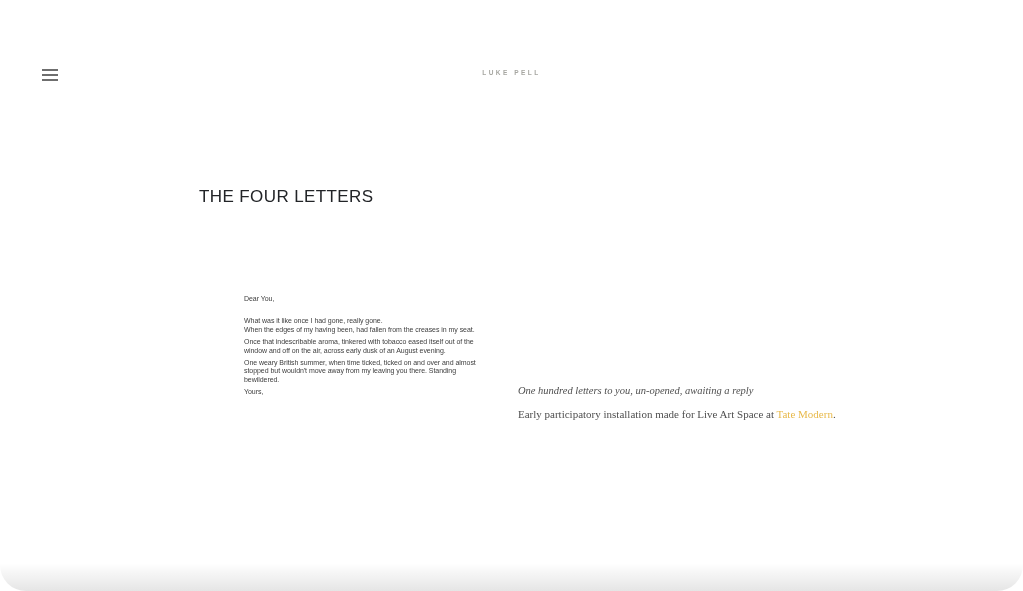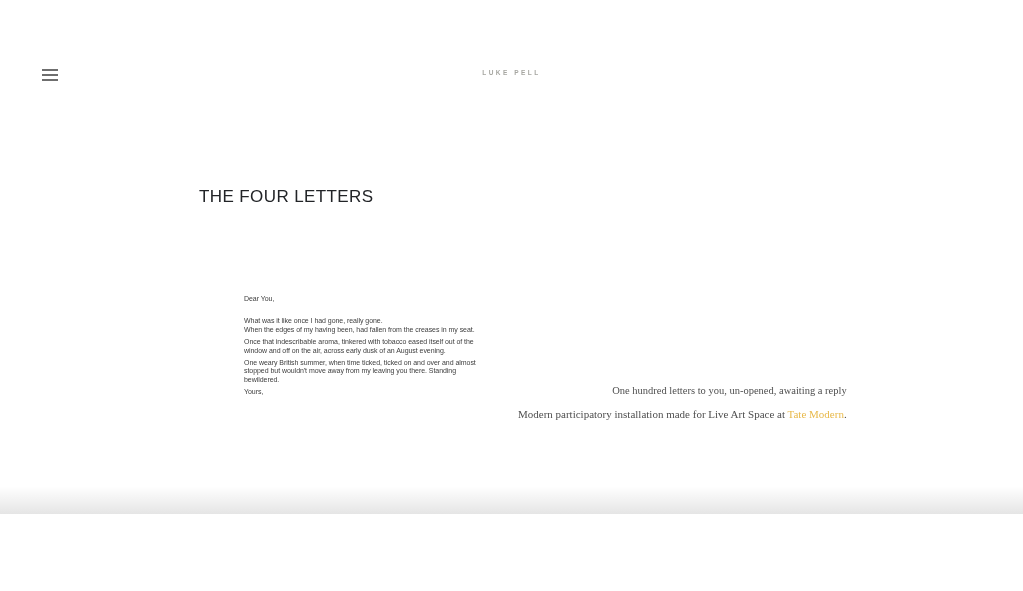--- a/index.html
+++ b/index.html
@@ -2,23 +2,24 @@
 <html><head>
 <meta charset="utf-8">
 <style>
   * { box-sizing: border-box; margin: 0; padding: 0; }
   html, body { background: #ffffff; }
   body { font-family: "Liberation Sans", sans-serif; }
 
   .page {
     position: relative;
     width: 1023px;
-    height: 514px;
+    height: 591px;
     background: #ffffff;
     overflow: hidden;
+    border-radius: 26px;
   }
 
   
   .menu-btn {
     position: absolute;
     left: 42px;
     top: 67px;
     width: 16px;
     height: 16px;
     background: transparent;
@@ -87,21 +88,21 @@
   .details {
     position: absolute;
     left: 518px;
     top: 384px;
     font-family: "Liberation Serif", serif;
     font-size: 11px;
     line-height: 13px;
     color: #4f4f4f;
   }
   .details .row { margin-bottom: 11px; }
-  .details .tagline { font-size: 10.5px; text-align: right; }
+  .details .tagline { font-style: italic; font-size: 10.5px; }
   .details a.gold-link { text-decoration: none; cursor: pointer; }
 
   
   .bottom-fade {
     position: absolute;
     left: 0;
     bottom: 0;
     width: 1023px;
     height: 28px;
     background: linear-gradient(to bottom, rgba(0,0,0,0) 0%, rgba(0,0,0,0.10) 100%);
@@ -131,17 +132,17 @@
   <div class="letter-text">
       <div class="letter-para">Dear You,</div>
       <div class="letter-para">What was it like once I had gone, really gone.<br>When the edges of my having been, had fallen from the creases in my seat.</div>
       <div class="letter-para">Once that indescribable aroma, tinkered with tobacco eased itself out of the<br>window and off on the air, across early dusk of an August evening.</div>
       <div class="letter-para">One weary British summer, when time ticked, ticked on and over and almost<br>stopped but wouldn't move away from my leaving you there. Standing<br>bewildered.</div>
       <div class="letter-para">Yours,</div>
     </div>
 
   <div class="details" style="color: rgb(79, 79, 79);">
     <div class="row tagline">One hundred letters to you, un-opened, awaiting a reply</div>
-    <div class="row"><span>Modern participatory installation made for Live Art Space at </span><a class="gold-link" style="color: rgb(232, 185, 74); font-family: Liberation Serif, serif;">Tate Modern</a><span>.</span></div>
+    <div class="row"><span>Early participatory installation made for Live Art Space at </span><a class="gold-link" style="color: rgb(232, 185, 74); font-family: Liberation Serif, serif;">Tate Modern</a><span>.</span></div>
   </div>
 
   <div class="bottom-fade"></div>
 </div>
 
 </body></html>

